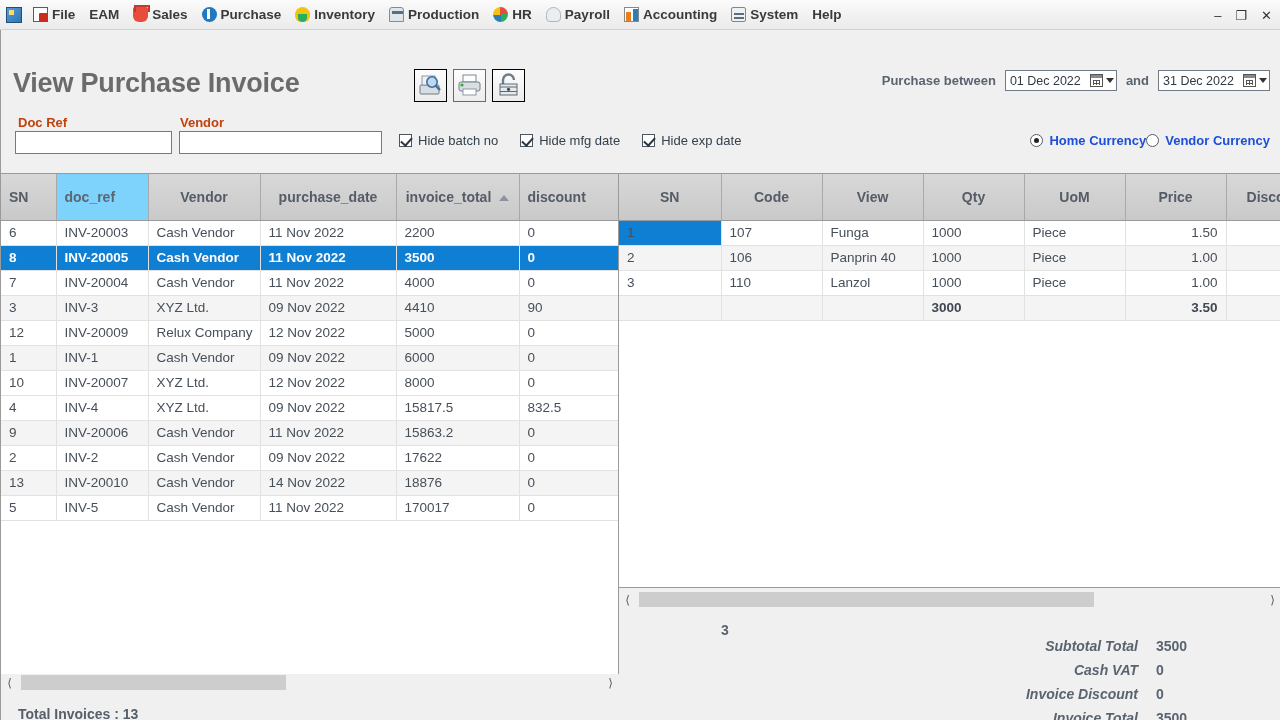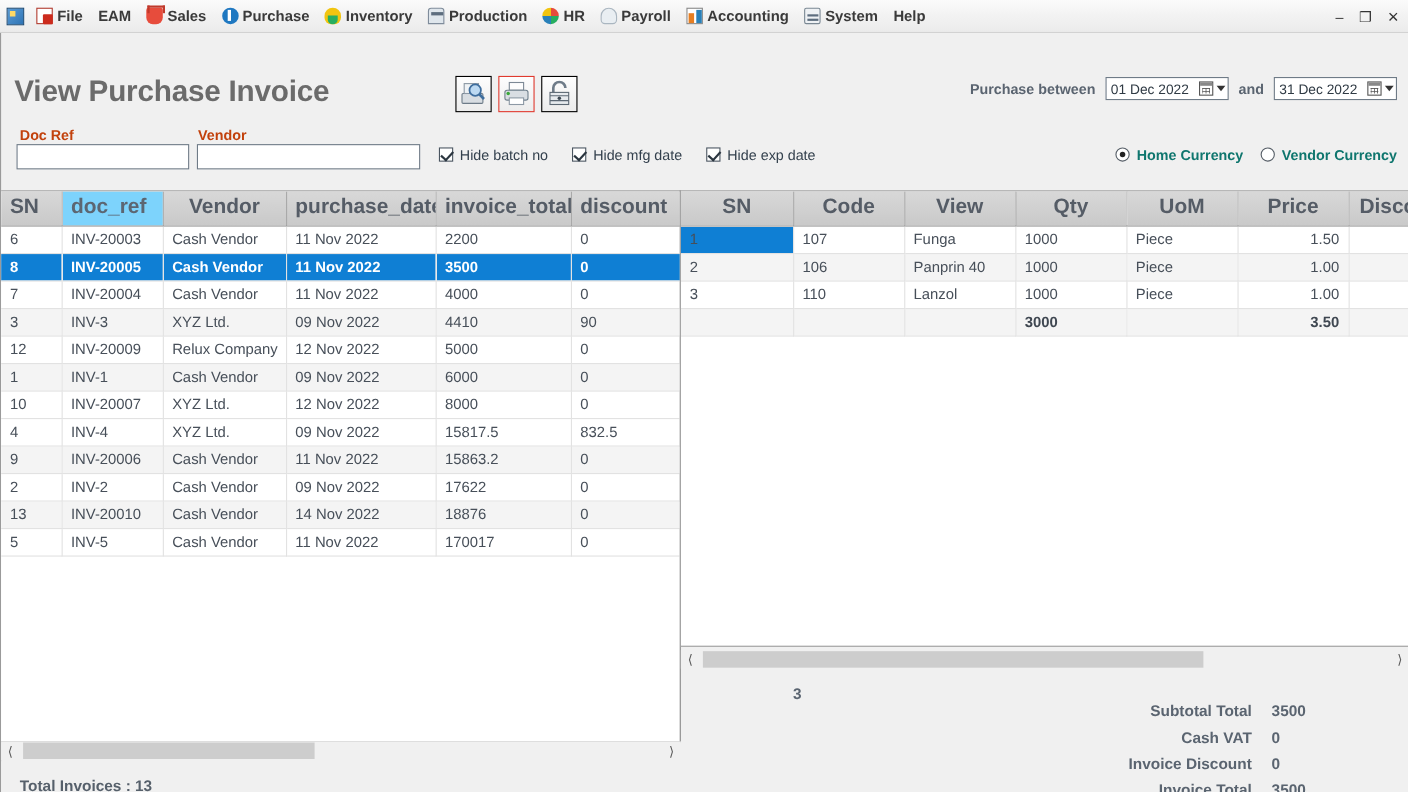--- a/index.html
+++ b/index.html
@@ -147,22 +147,22 @@
   .chkbox {
     width: 13px; height: 13px; border: 1px solid #4a5560; background: #fff;
     position: relative; flex: 0 0 13px;
   }
   .chkbox.on::after {
     content:""; position:absolute; left:3px; top:0px; width:5px; height:9px;
     border:solid #2b3640; border-width:0 2px 2px 0; transform: rotate(42deg);
   }
   .radios {
     position: absolute; right: 10px; top: 103px;
-    display: flex; gap: 16px; align-items: center;
-    font-weight: bold; color: #0f766e; font-size: 13px;
+    display: flex; align-items: center;
+    font-weight: bold; color: #1d4ed8; font-size: 13px;
   }
   .rad { display:flex; align-items:center; gap:6px; }
   .radio {
     width: 13px; height: 13px; border: 1px solid #555d66; border-radius: 50%;
     background: #fff; position: relative; flex:0 0 13px;
   }
   .radio.on::after {
     content:""; position:absolute; left:3px; top:3px; width:5px; height:5px;
     border-radius:50%; background:#222;
   }
@@ -179,26 +179,26 @@
   .grid-right {
     position: absolute; left: 618px; top: 143px;
     width: 662px; height: 415px;
     background: #fff;
     border-top: 1px solid #9a9a9a;
     border-bottom: 1px solid #9a9a9a;
     overflow: hidden;
   }
   table.grid { border-collapse: collapse; table-layout: fixed; }
   table.grid th {
-    height: 31px;
+    height: 46px;
     background: linear-gradient(to bottom,#d8d8d8,#c9c9c9);
     border-right: 1px solid #a9a9a9;
     border-bottom: 1px solid #9a9a9a;
     color: #555c66;
-    font-size: 19px;
+    font-size: 14px;
     font-weight: bold;
     padding: 0 8px;
     text-align: center;
     white-space: nowrap;
     overflow: hidden;
   }
   table.grid th.hsel {
     background: #7dd3fc;
     color: #5c6672;
     text-shadow: none;
@@ -254,21 +254,21 @@
   }
   .rows-count {
     position: absolute; left: 720px; top: 592px;
     font-size: 14px; color: #5a6470; font-weight: bold;
   }
   .summary {
     position: absolute; right: 72px; top: 604px;
     font-size: 14px; color: #5a6470; font-weight: bold;
   }
   .sum-row { display:flex; justify-content:flex-end; align-items:center; height: 24px; }
-  .sum-label { text-align: left; }
+  .sum-label { text-align: left; font-style: italic; }
   .sum-val { width: 70px; text-align: left; padding-left: 18px; }
 
   .divider-v {
     position:absolute; left:617px; top:143px; width:1px; height:502px; background:#9a9a9a;
   }
 </style>
 </head>
 <body>
 
 <div class="menubar">

